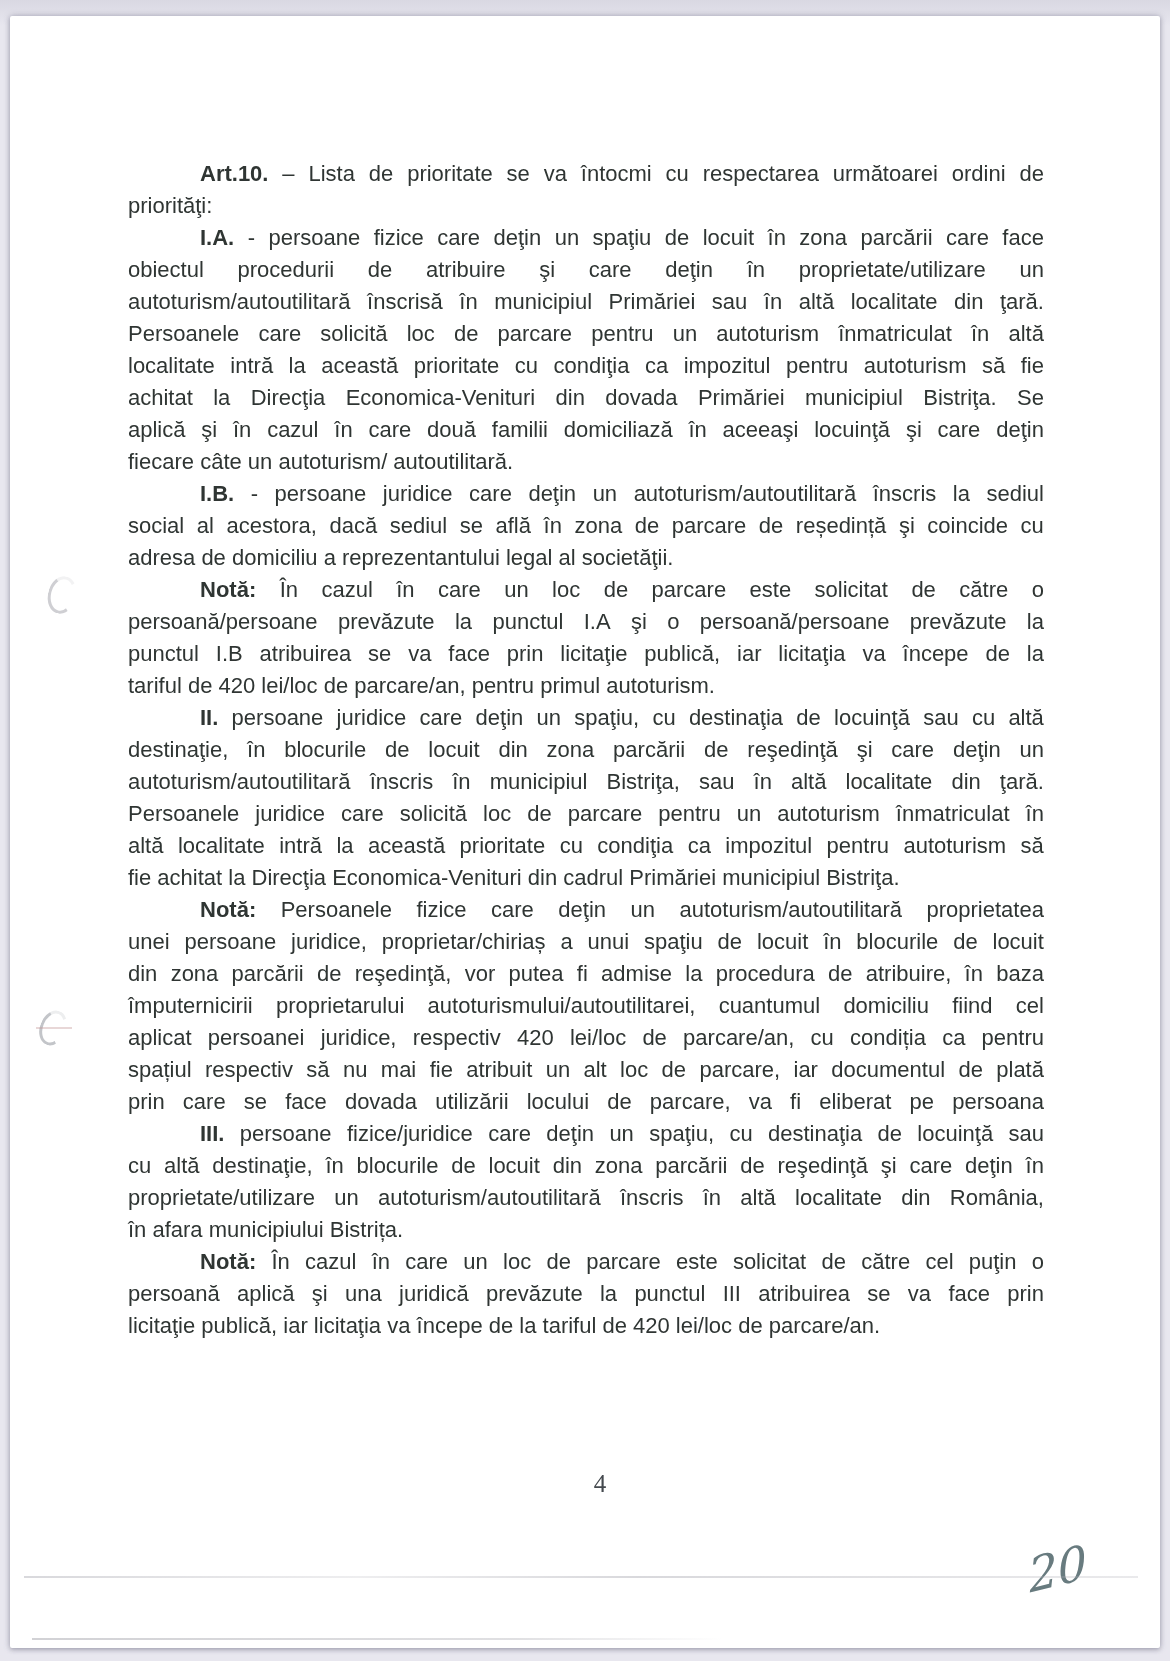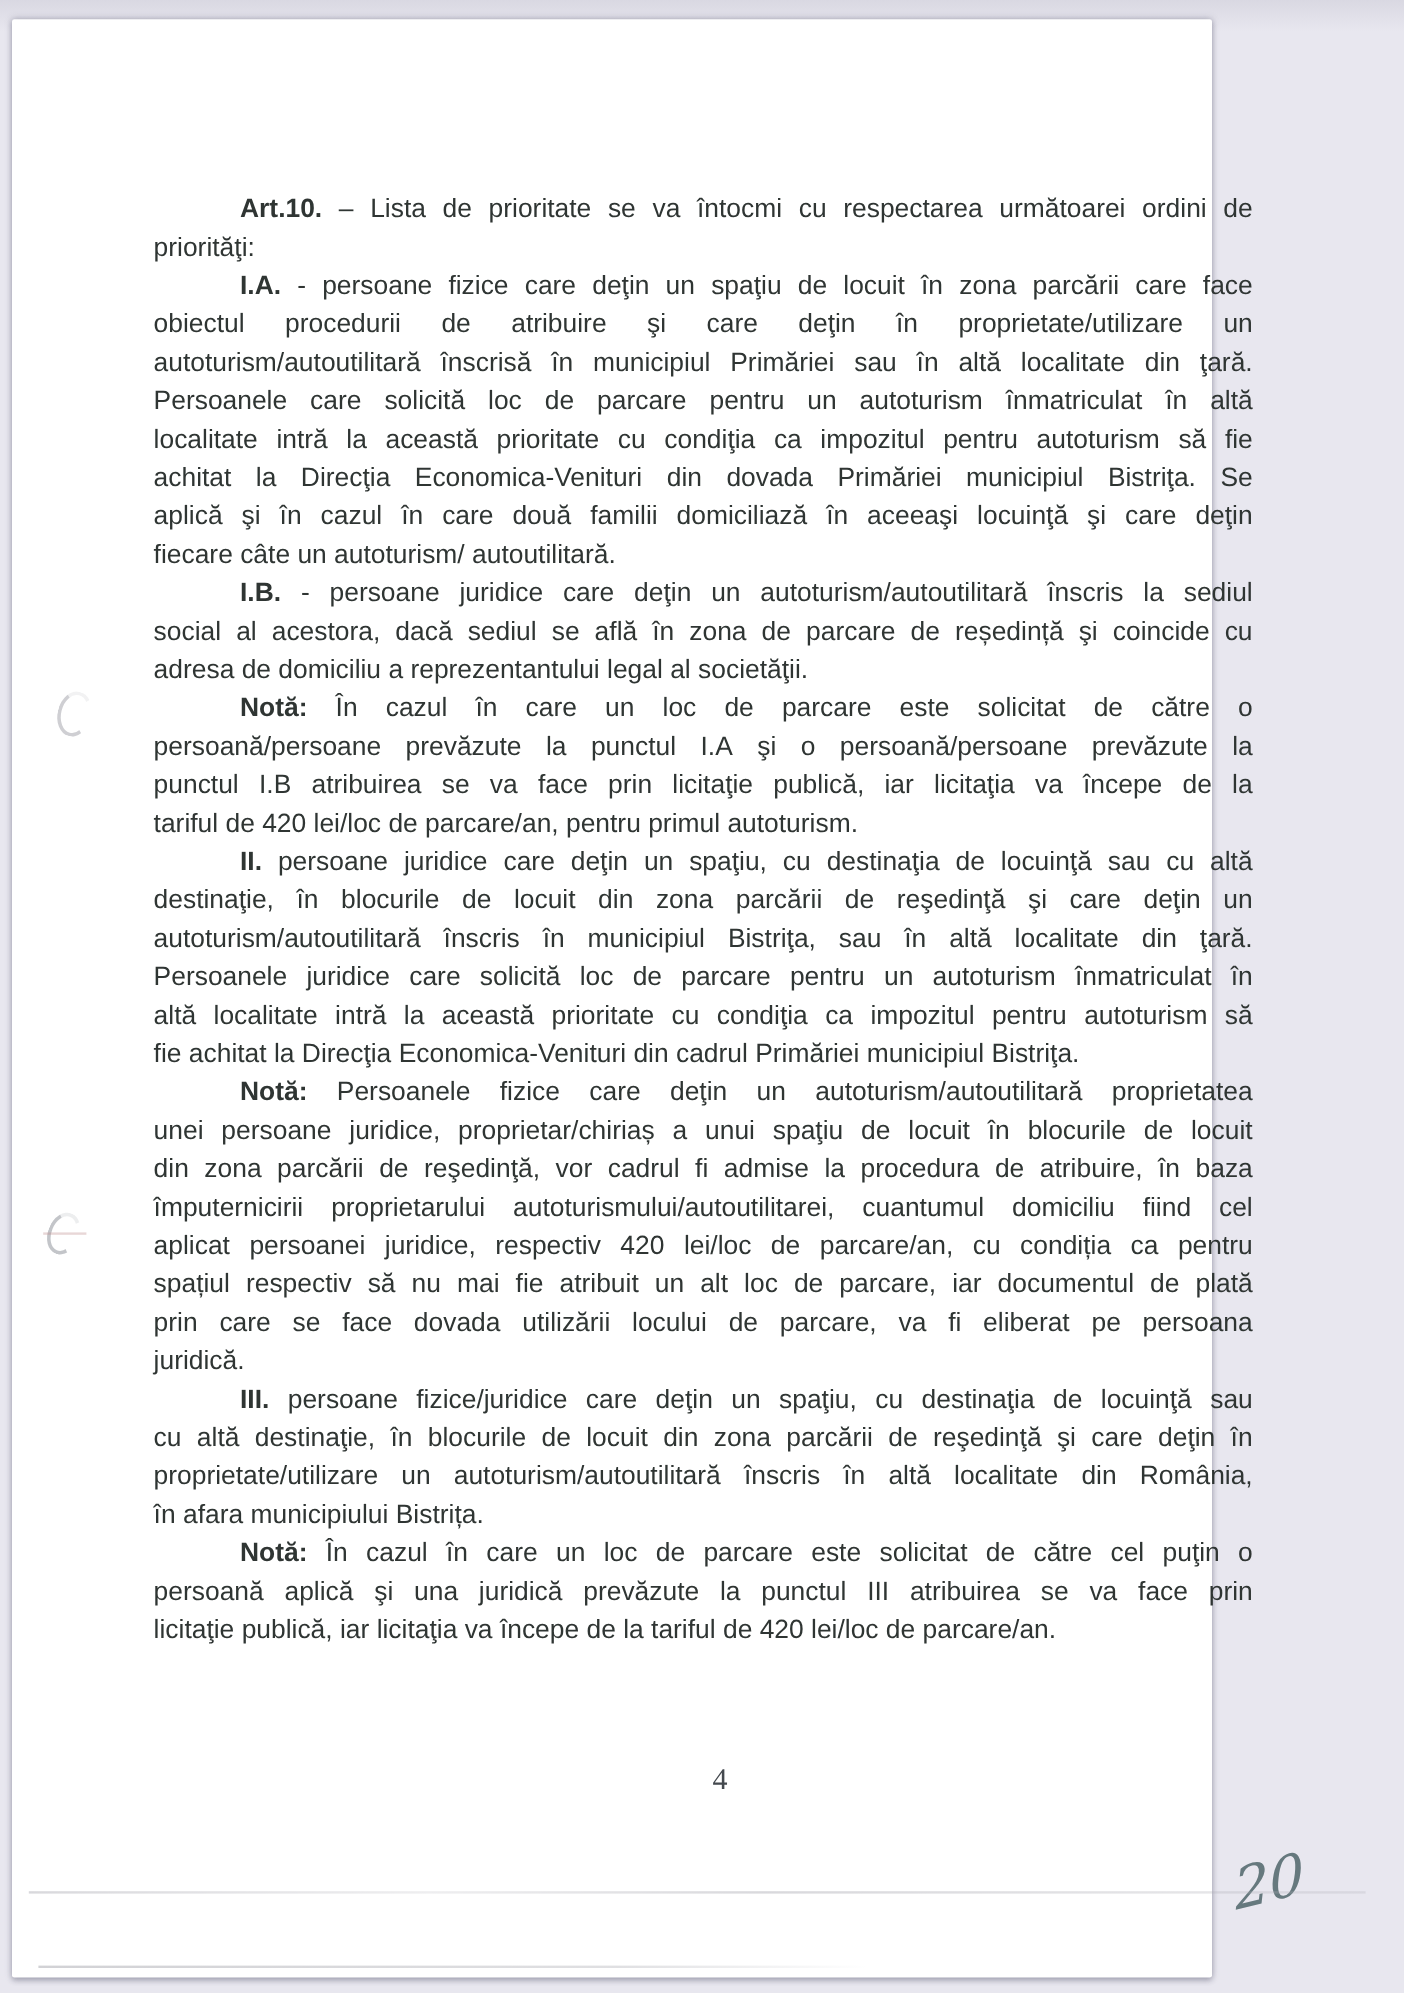--- a/index.html
+++ b/index.html
@@ -5,21 +5,21 @@
   * { margin: 0; padding: 0; box-sizing: border-box; }
   html, body { width: 1170px; height: 1661px; overflow: hidden; }
   body {
     background: linear-gradient(180deg, #d9d8e2 0px, #e8e7ef 26px, #e8e7ef 100%);
     font-family: "Liberation Sans", "DejaVu Sans", sans-serif;
     position: relative;
   }
   .page {
     position: absolute;
     left: 10px; top: 16px;
-    width: 1000px; height: 1632px;
+    width: 1150px; height: 1632px;
     background: #ffffff;
     box-shadow: 0 0 6px rgba(70,70,95,0.35), 0 2px 4px rgba(70,70,95,0.25);
     border-radius: 2px;
   }
   .textblock {
     position: absolute;
     left: 118px; top: 142px;
     width: 916px;
     color: #2f3533;
     font-size: 22px;
@@ -408,21 +408,21 @@
         <span>de</span>
         <span>locuit</span>
       </div>
       <div class="line just">
         <span>din</span>
         <span>zona</span>
         <span>parcării</span>
         <span>de</span>
         <span>reşedinţă,</span>
         <span>vor</span>
-        <span>cadrul</span>
+        <span>putea</span>
         <span>fi</span>
         <span>admise</span>
         <span>la</span>
         <span>procedura</span>
         <span>de</span>
         <span>atribuire,</span>
         <span>în</span>
         <span>baza</span>
       </div>
       <div class="line just">
@@ -475,21 +475,20 @@
         <span>utilizării</span>
         <span>locului</span>
         <span>de</span>
         <span>parcare,</span>
         <span>va</span>
         <span>fi</span>
         <span>eliberat</span>
         <span>pe</span>
         <span>persoana</span>
       </div>
-      <div class="line">juridică.</div>
       <div class="line indent just">
         <span class="lead">III.</span>
         <span>persoane</span>
         <span>fizice/juridice</span>
         <span>care</span>
         <span>deţin</span>
         <span>un</span>
         <span>spaţiu,</span>
         <span>cu</span>
         <span>destinaţia</span>

